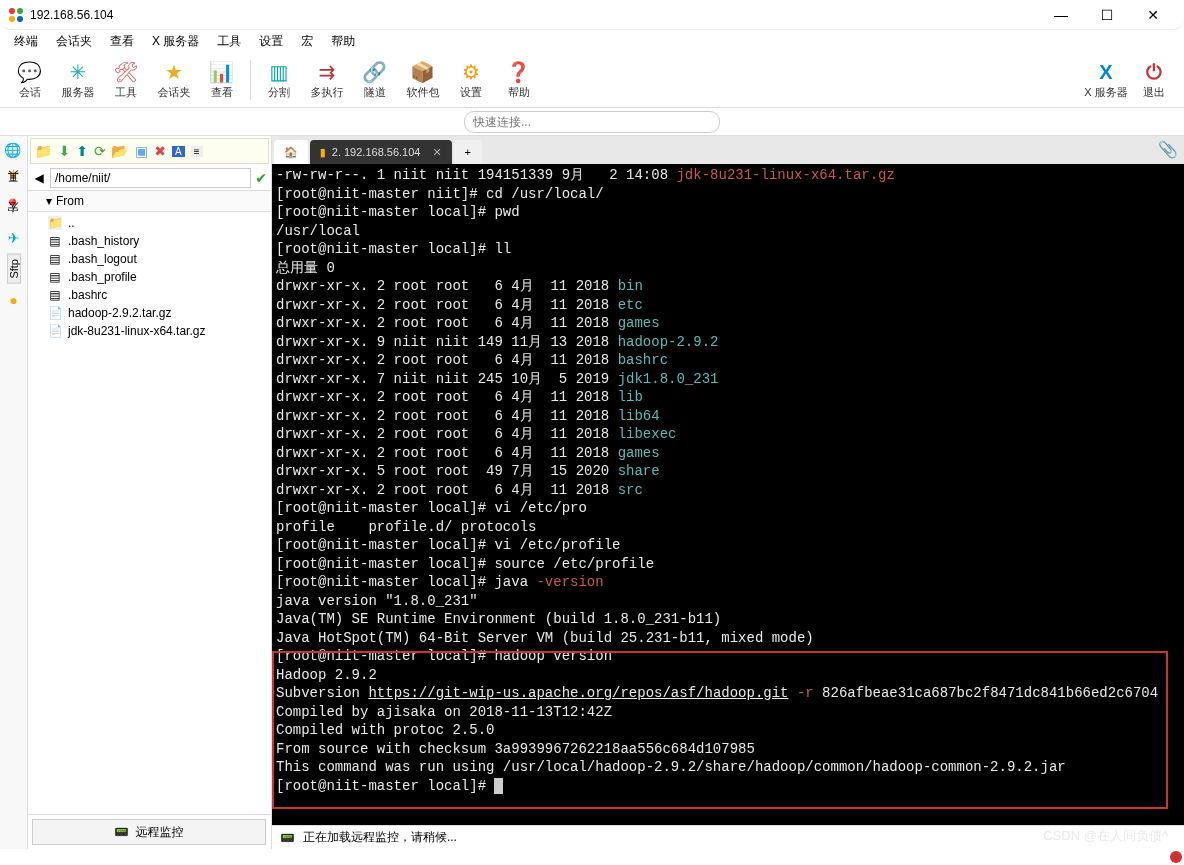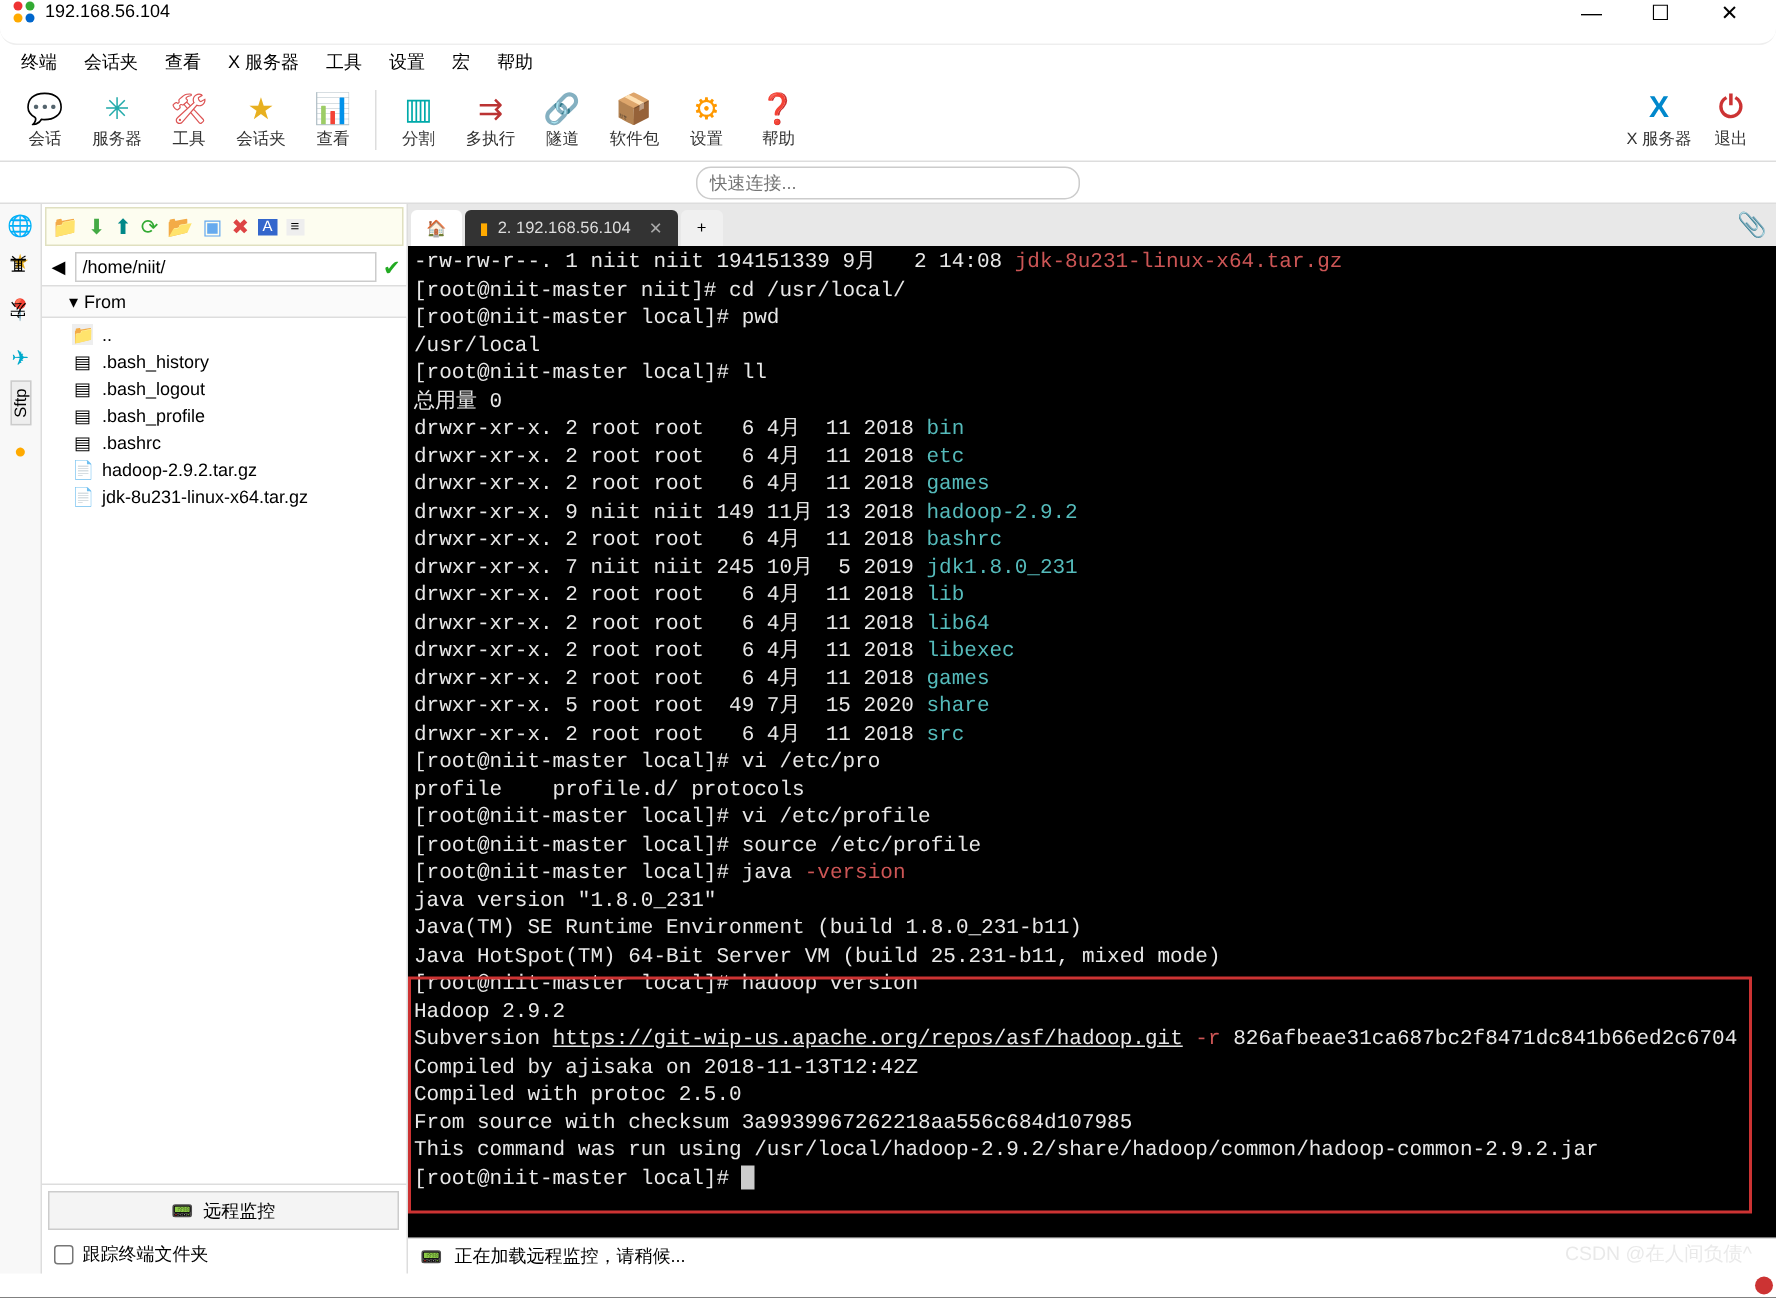--- a/index.html
+++ b/index.html
@@ -1,17 +1,17 @@
 <!DOCTYPE html>
 <html><head>
 <meta charset="utf-8">
 <style>
 * { box-sizing: border-box; margin: 0; padding: 0; }
 body { font-family: "Segoe UI", Tahoma, sans-serif; font-size: 12px; background: #fff; width: 1184px; height: 865px; overflow: hidden; position: relative; }
-.titlebar { height: 30px; display: flex; padding: 0 8px; background: #fff; border-bottom: 1px solid #eee; border-radius: 11px; }
+.titlebar { height: 30px; display: flex; align-items: center; padding: 0 8px; background: #fff; border-bottom: 1px solid #eee; border-radius: 11px; }
 .titlebar .app-icon { width: 16px; height: 16px; margin-right: 6px; }
 .titlebar .title { flex: 1; font-size: 12px; }
 .titlebar .wbtn { width: 46px; text-align: center; font-size: 14px; cursor: pointer; }
 .menubar { height: 22px; display: flex; align-items: center; padding: 0 6px; gap: 2px; font-size: 12px; }
 .menubar span { padding: 2px 8px; cursor: pointer; }
 .toolbar { height: 56px; display: flex; align-items: center; padding: 0 6px; border-bottom: 1px solid #ddd; }
 .tbbtn { display: flex; flex-direction: column; align-items: center; width: 48px; cursor: pointer; font-size: 11px; color: #333; }
 .tbbtn .icon { font-size: 20px; height: 26px; display: flex; align-items: center; }
 .tb-sep { width: 1px; height: 40px; background: #ddd; margin: 0 4px; }
 .tb-right { margin-left: auto; display: flex; }
@@ -207,24 +207,20 @@
             <span class="fi">📄</span>
             <span>jdk-8u231-linux-x64.tar.gz</span>
           </div>
         </div>
     </div>
     <div class="bottom-panel">
       <div class="remotebtn">
         <span style="color:#0a0">📟</span>
         <span>远程监控</span>
       </div>
-      <div class="followrow">
-        <input type="checkbox" style="">
-        <span>跟踪终端文件夹</span>
-      </div>
     </div>
   </div>
 
   <div class="content">
     <div class="tabs">
       <div class="tab home">
           <span>🏠</span>
         </div>
       <div class="tab active">
         <span style="color:#fa0">▮</span>

